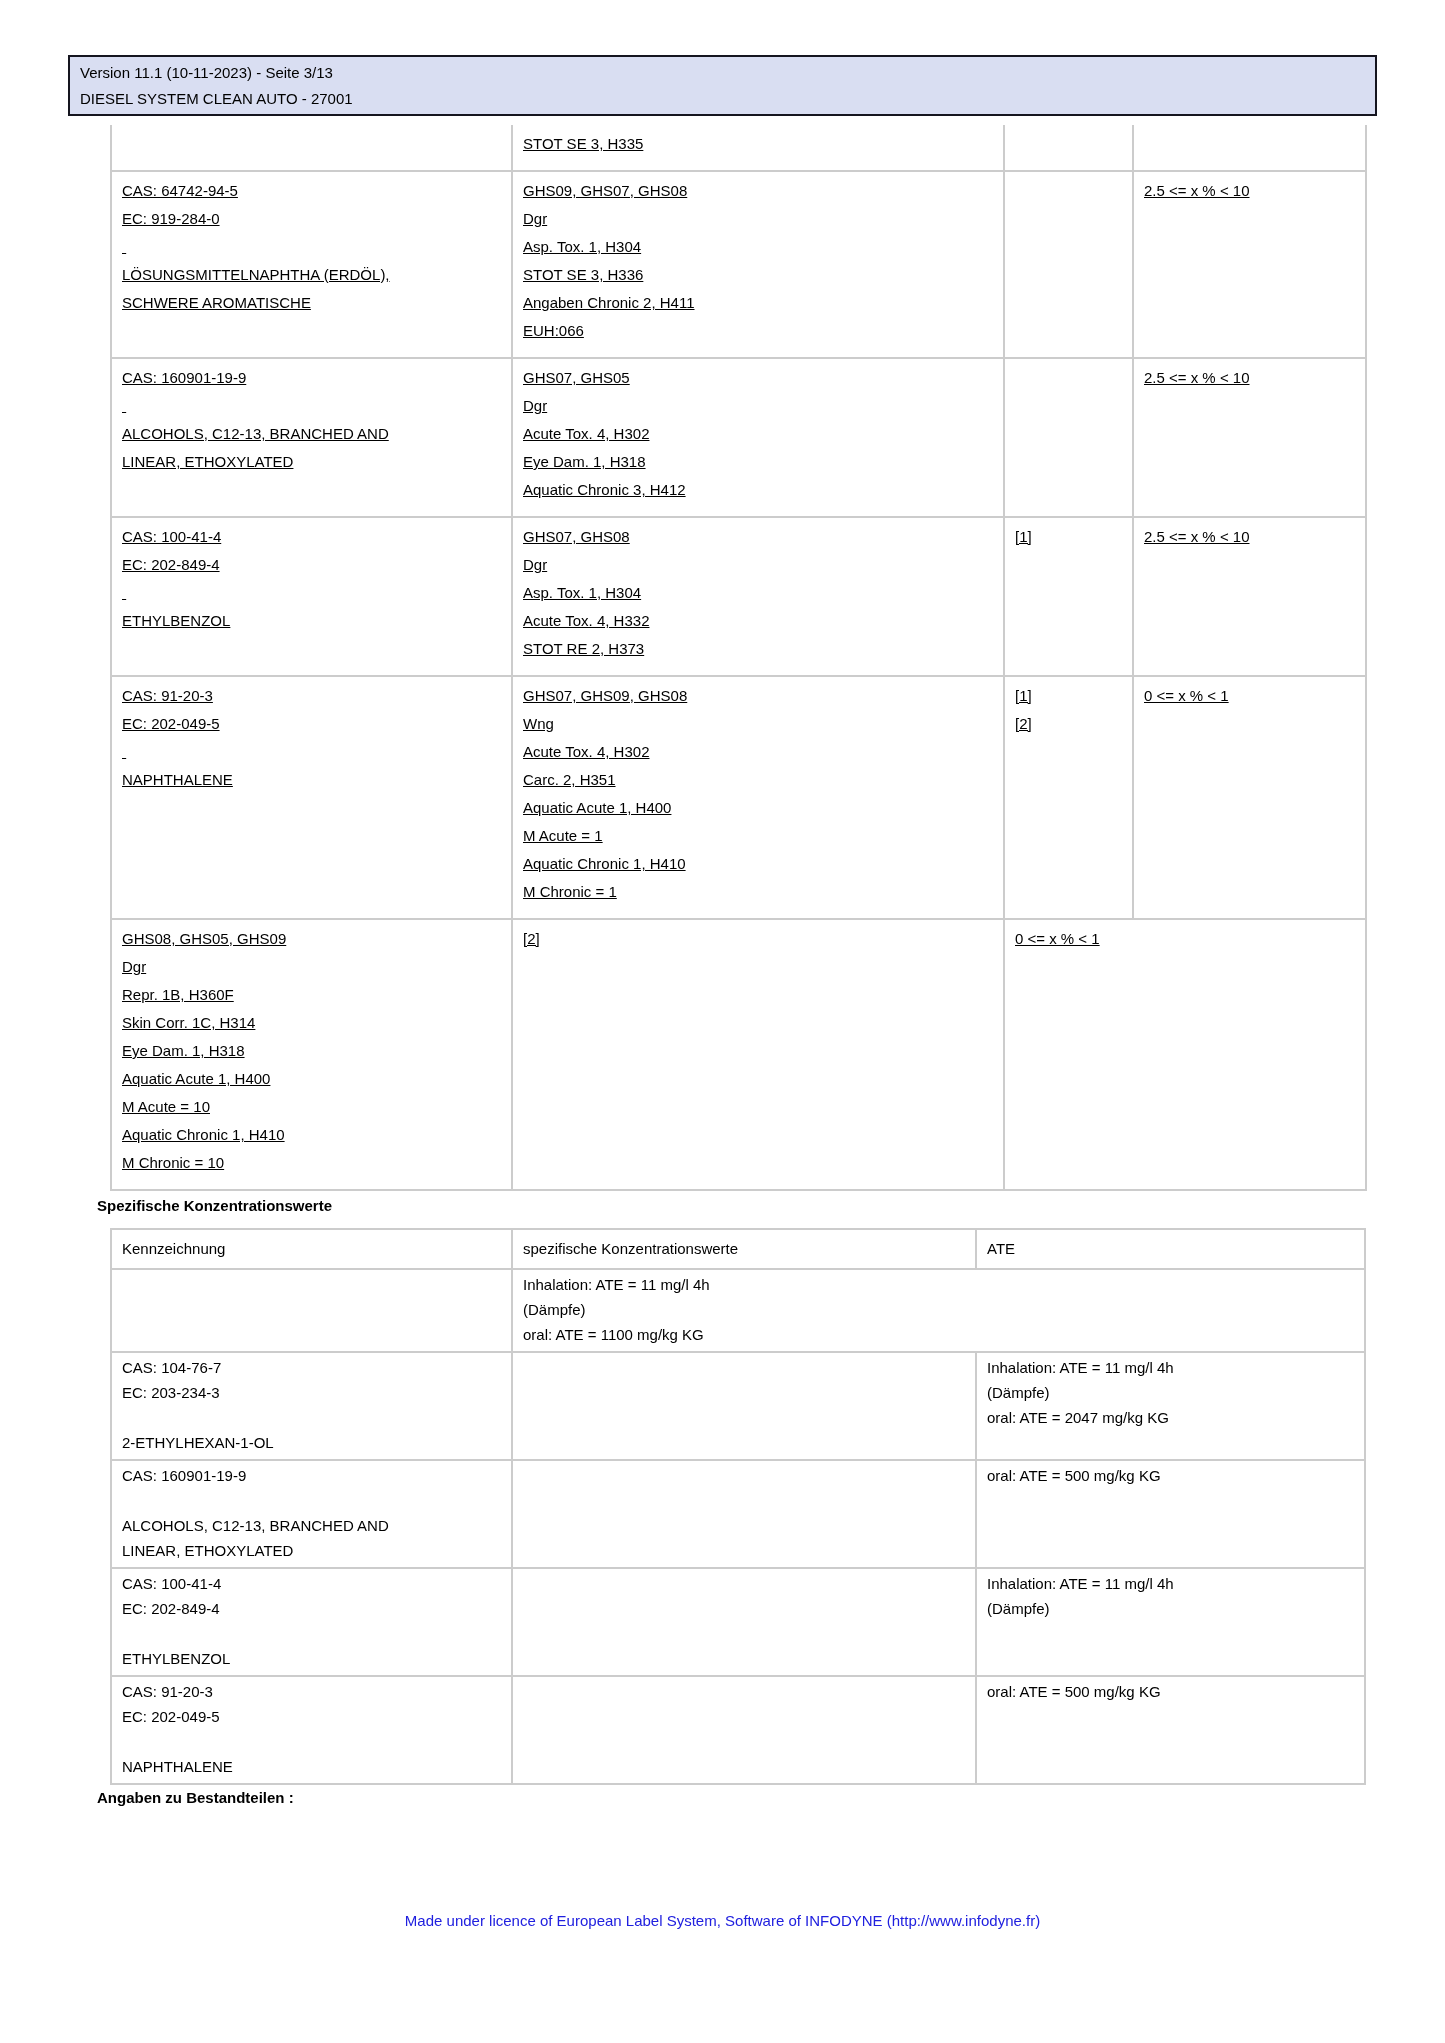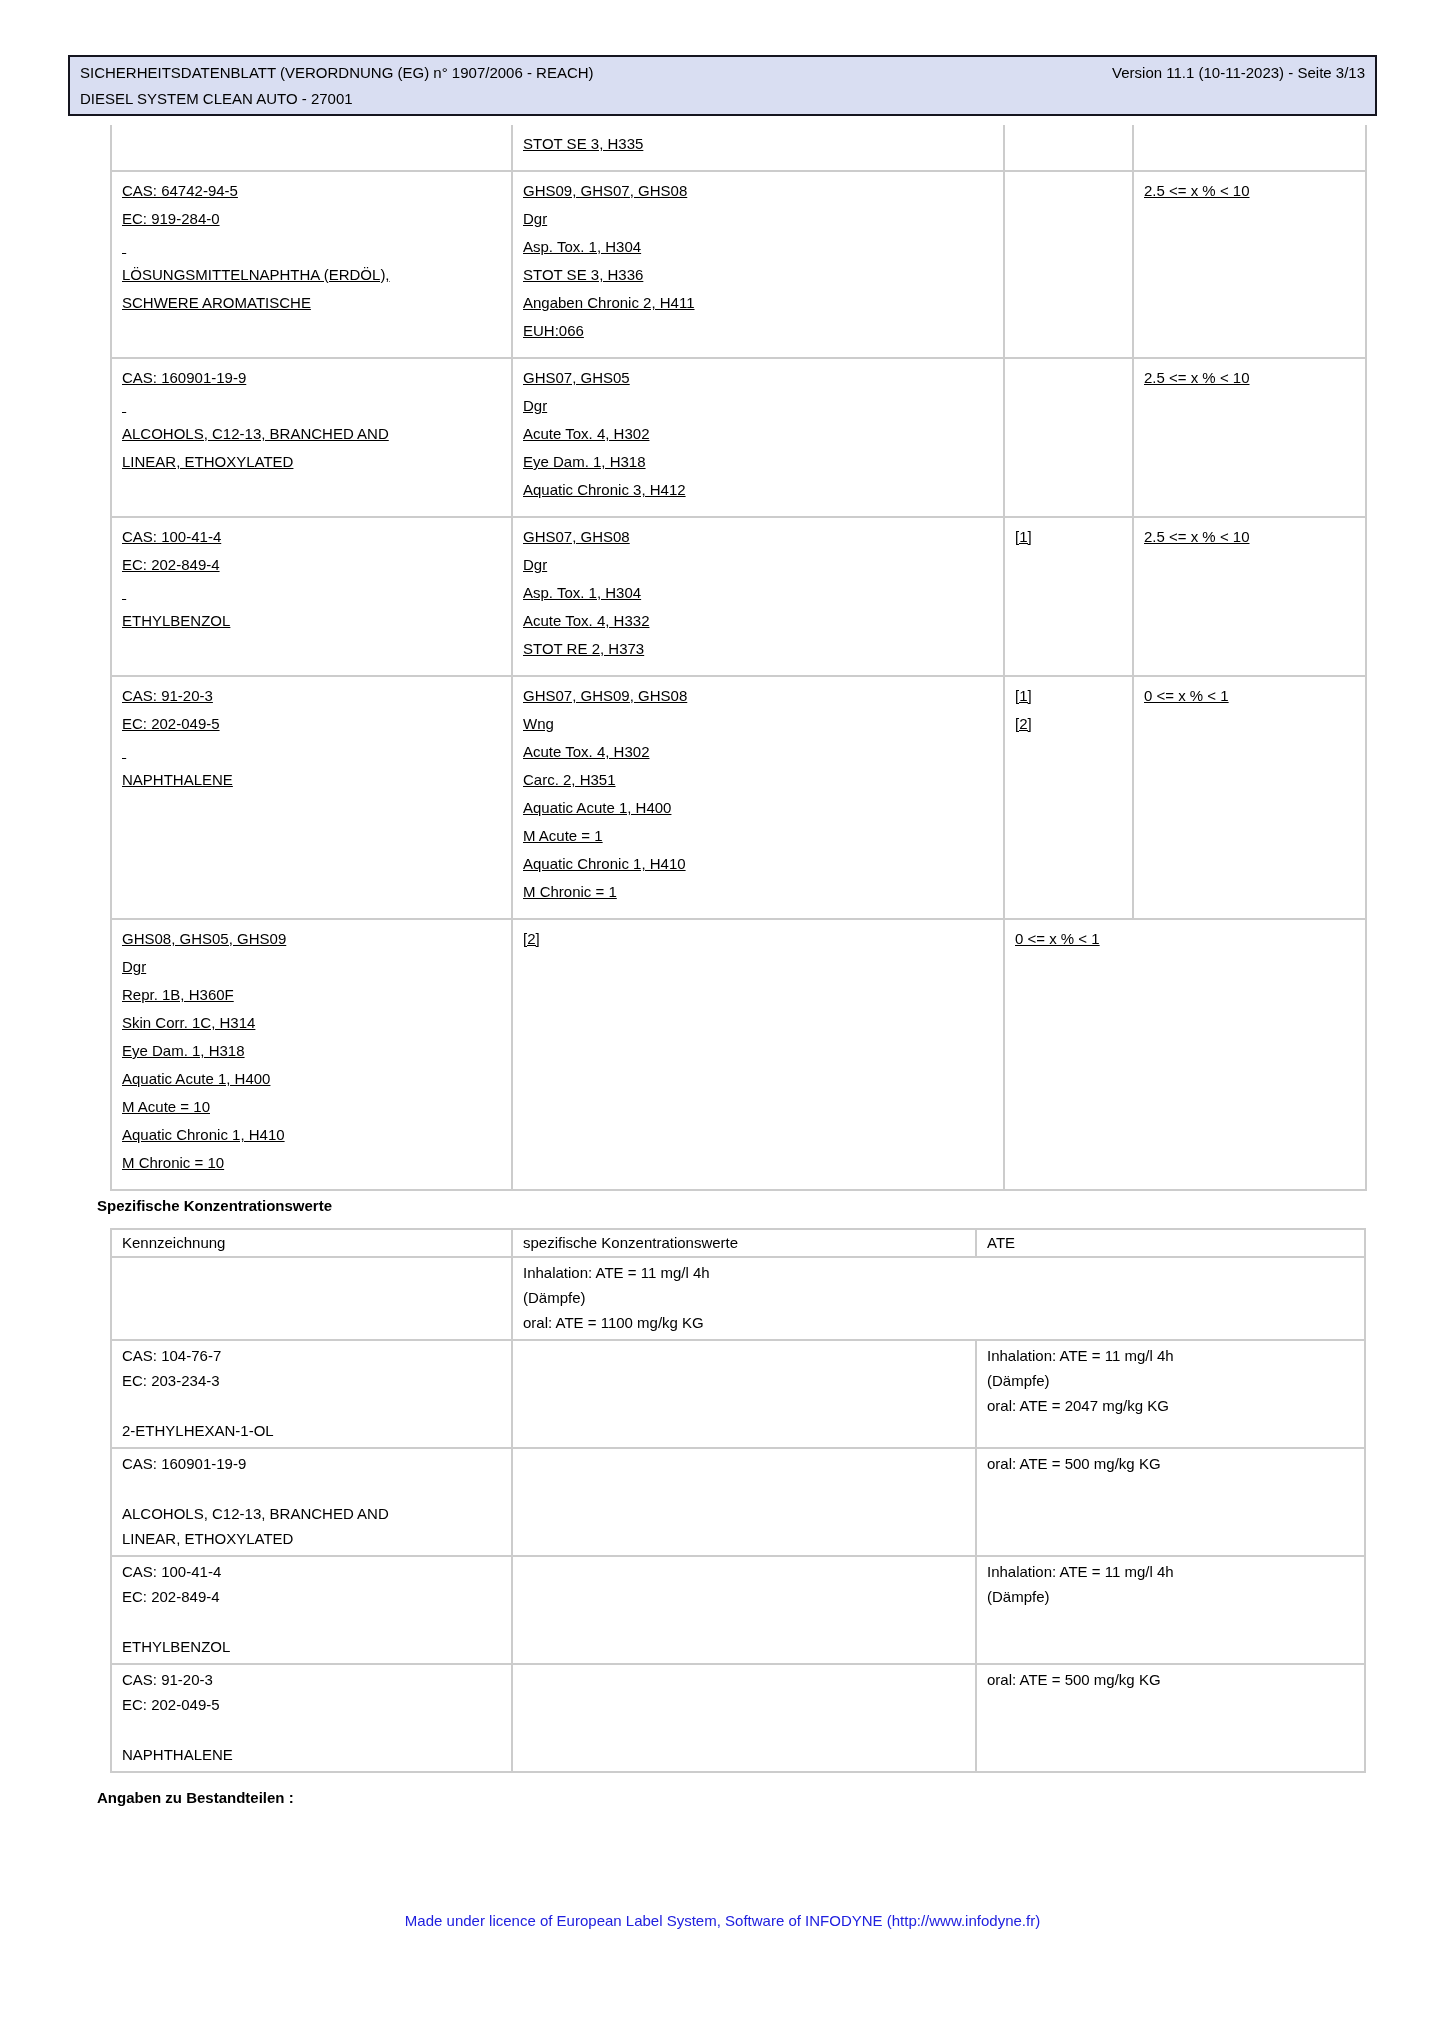--- a/index.html
+++ b/index.html
@@ -39,42 +39,41 @@
   #hazard-table .t-cell:not(:last-child){border-right:2px solid var(--table-border);}
 
   #sct-table{
     left:110px;top:1228px;width:1256px;
     border:2px solid var(--table-border);
   }
   #sct-table .t-row{display:grid;grid-template-columns:401px 464px 1fr;}
   #sct-table .t-row + .t-row{border-top:2px solid var(--table-border);}
   #sct-table .t-cell{padding:2px 10px 4px;line-height:25px;}
   #sct-table .t-cell:not(:last-child){border-right:2px solid var(--table-border);}
-  #sct-table .t-head .t-cell{line-height:22px;padding:2px 10px;}
+  #sct-table .t-head .t-cell{line-height:22px;padding:8px 10px;}
 
   .ln{min-height:1em;white-space:nowrap;}
 
   .section-heading{
     position:absolute;left:97px;
     font-weight:bold;font-size:15px;line-height:20px;white-space:nowrap;
   }
   #heading-sct{top:1196px;}
   #heading-components{top:1788px;}
 
   .footer{
     position:absolute;left:68px;top:1912px;width:1309px;
     text-align:center;color:var(--footer-color);font-size:15px;
   }
 </style>
 </head>
 <body>
 
 <div class="header-bar">
   <div class="header-row1">
-    <span>SICHERHEITSDATENBLATT (VERORDNUNG (EG) n° 1907/2006 - REACH)</span>
     <span>Version 11.1 (10-11-2023) - Seite 3/13</span>
   </div>
   <div class="header-row2">
     <span>DIESEL SYSTEM CLEAN AUTO - 27001</span>
   </div>
 </div>
 
 <div id="hazard-table" class="doc-table">
     <div class="t-row">
       <div class="t-cell"></div>

